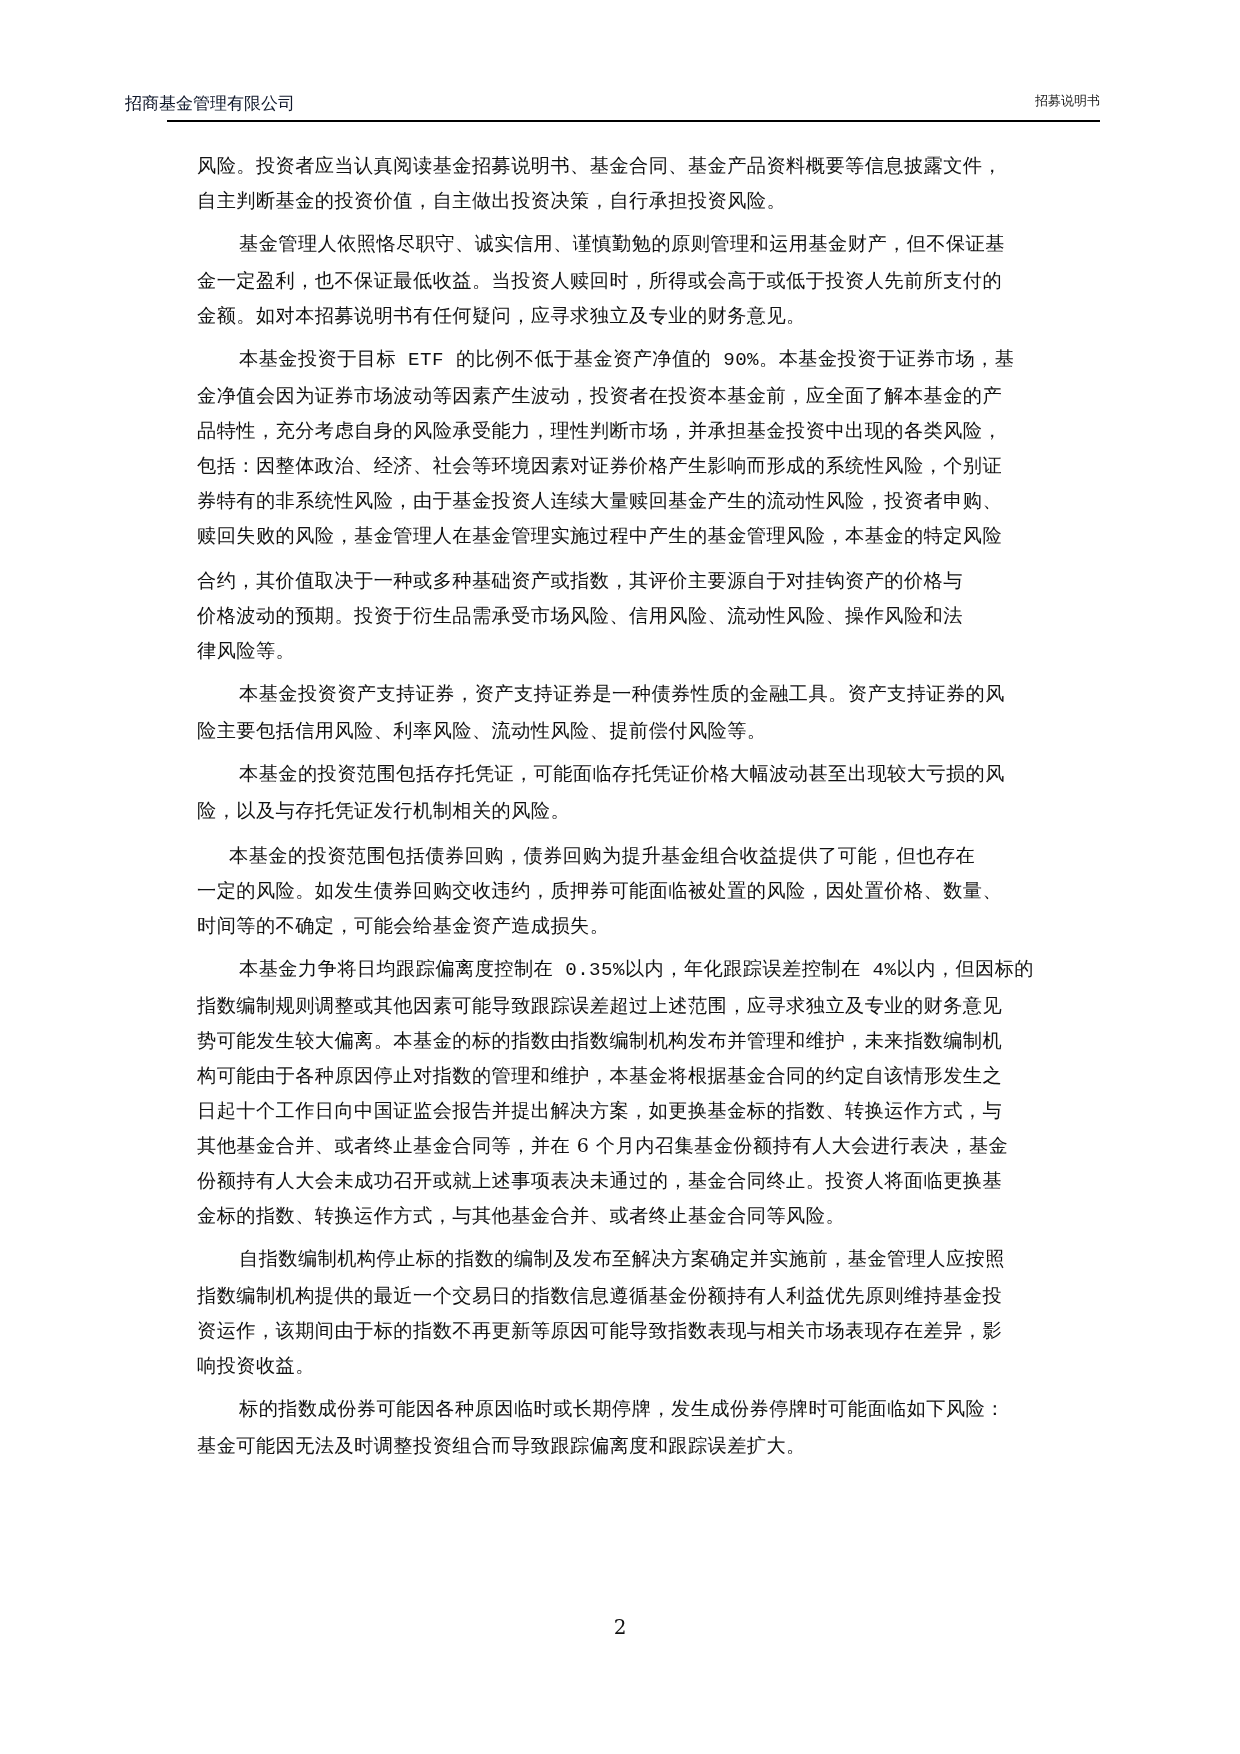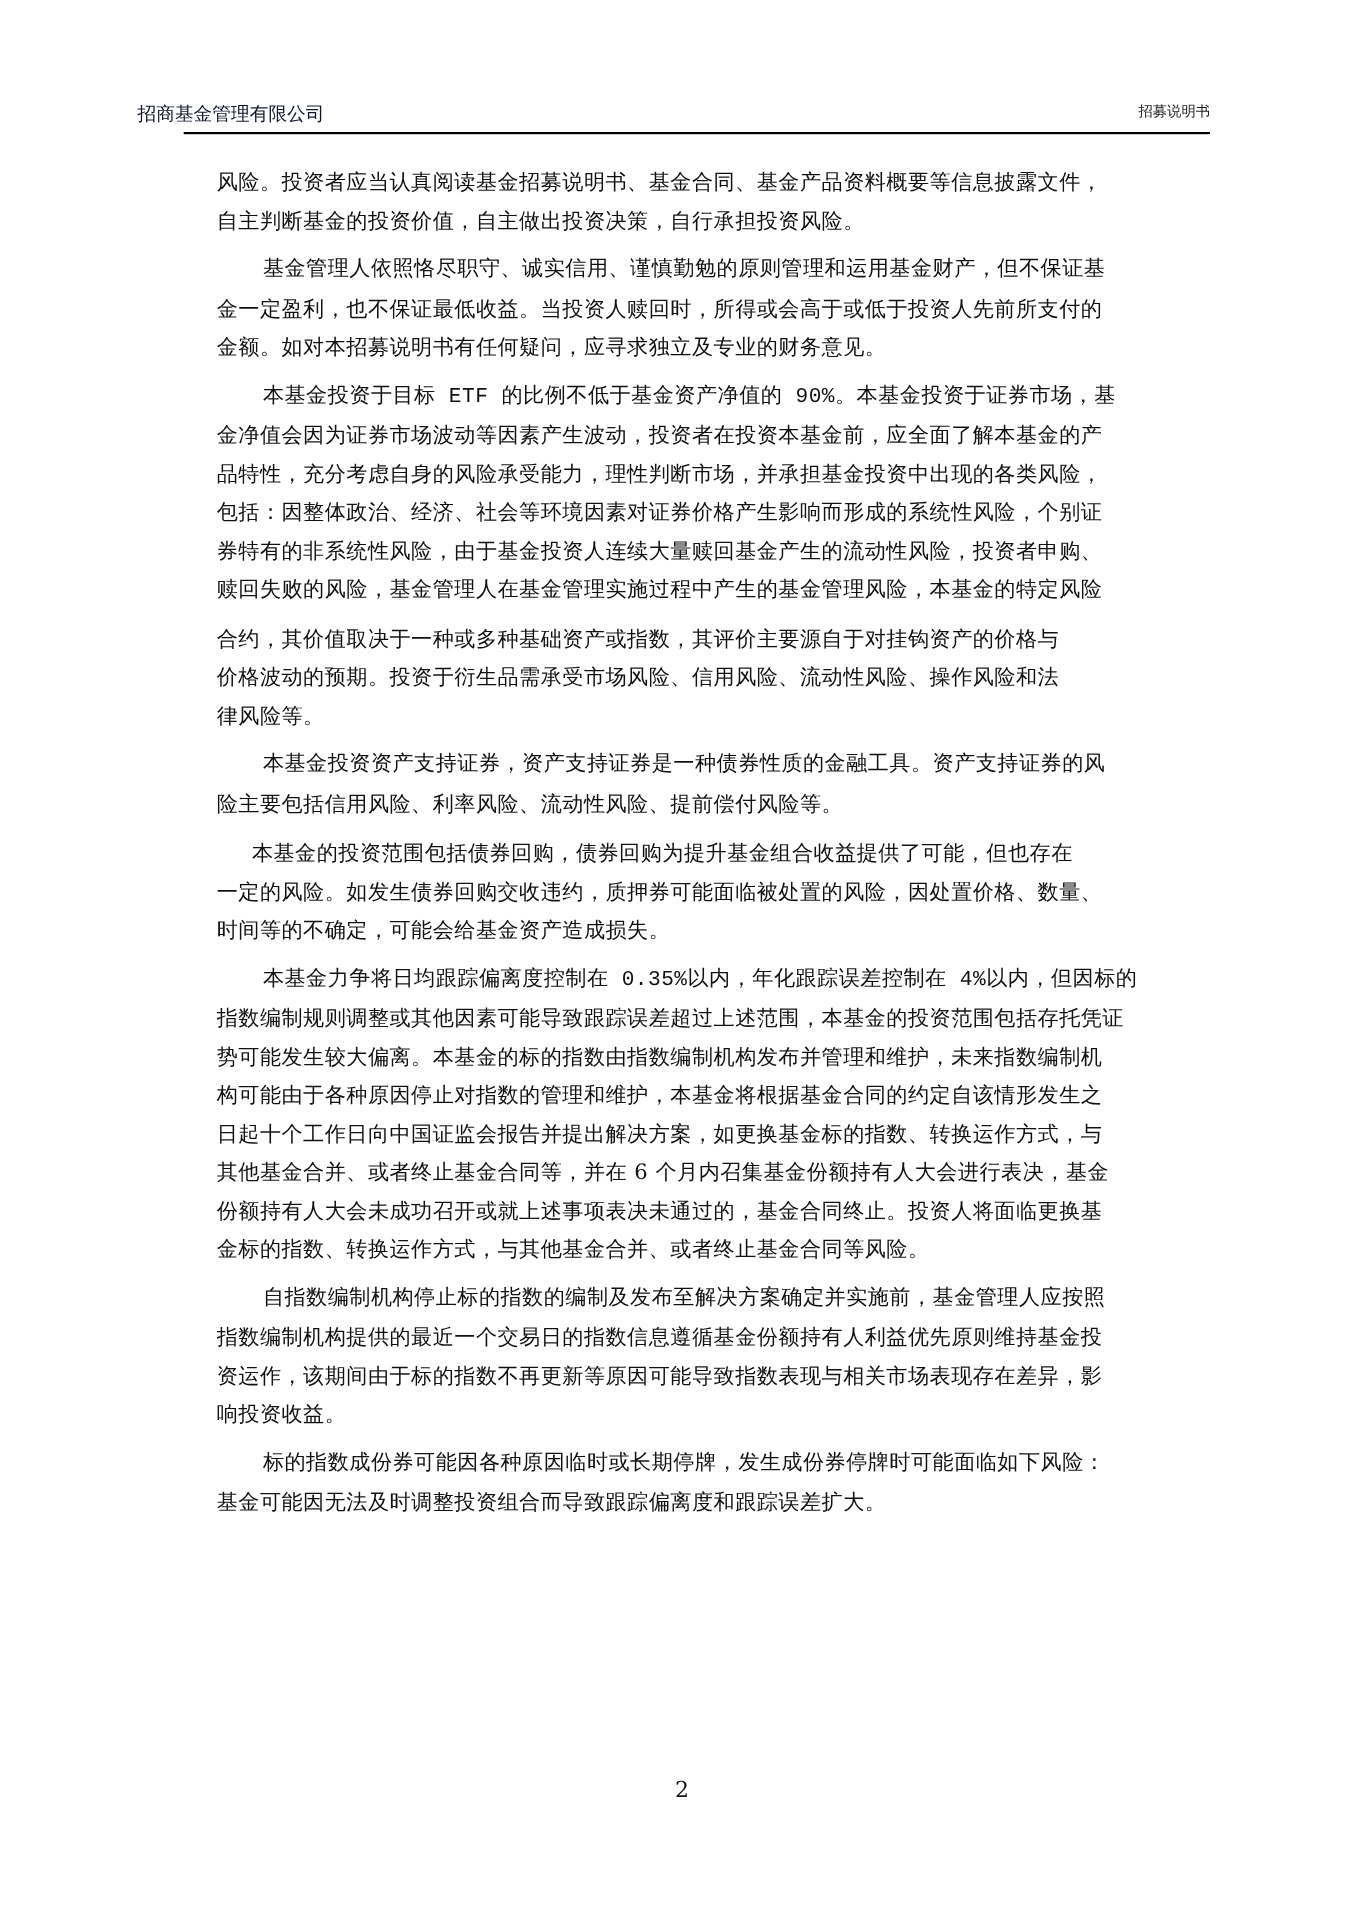--- a/index.html
+++ b/index.html
@@ -46,27 +46,31 @@
     <div class="para">
       <div class="line">合约，其价值取决于一种或多种基础资产或指数，其评价主要源自于对挂钩资产的价格与</div>
       <div class="line">价格波动的预期。投资于衍生品需承受市场风险、信用风险、流动性风险、操作风险和法</div>
       <div class="line">律风险等。</div>
     </div>
     <div class="para">
       <div class="line indent">本基金投资资产支持证券，资产支持证券是一种债券性质的金融工具。资产支持证券的风</div>
       <div class="line">险主要包括信用风险、利率风险、流动性风险、提前偿付风险等。</div>
     </div>
     <div class="para">
+      <div class="line indent">本基金的投资范围包括存托凭证，可能面临存托凭证价格大幅波动甚至出现较大亏损的风</div>
+      <div class="line">险，以及与存托凭证发行机制相关的风险。</div>
+    </div>
+    <div class="para">
       <div class="line indent-small">本基金的投资范围包括债券回购，债券回购为提升基金组合收益提供了可能，但也存在</div>
       <div class="line">一定的风险。如发生债券回购交收违约，质押券可能面临被处置的风险，因处置价格、数量、</div>
       <div class="line">时间等的不确定，可能会给基金资产造成损失。</div>
     </div>
     <div class="para">
       <div class="line indent">本基金力争将日均跟踪偏离度控制在 0.35%以内，年化跟踪误差控制在 4%以内，但因标的</div>
-      <div class="line">指数编制规则调整或其他因素可能导致跟踪误差超过上述范围，本基金的投资范围包括存托凭证</div>
+      <div class="line">指数编制规则调整或其他因素可能导致跟踪误差超过上述范围，应寻求独立及专业的财务意见</div>
       <div class="line">势可能发生较大偏离。本基金的标的指数由指数编制机构发布并管理和维护，未来指数编制机</div>
       <div class="line">构可能由于各种原因停止对指数的管理和维护，本基金将根据基金合同的约定自该情形发生之</div>
       <div class="line">日起十个工作日向中国证监会报告并提出解决方案，如更换基金标的指数、转换运作方式，与</div>
       <div class="line">其他基金合并、或者终止基金合同等，并在 6 个月内召集基金份额持有人大会进行表决，基金</div>
       <div class="line">份额持有人大会未成功召开或就上述事项表决未通过的，基金合同终止。投资人将面临更换基</div>
       <div class="line">金标的指数、转换运作方式，与其他基金合并、或者终止基金合同等风险。</div>
     </div>
     <div class="para">
       <div class="line indent">自指数编制机构停止标的指数的编制及发布至解决方案确定并实施前，基金管理人应按照</div>
       <div class="line">指数编制机构提供的最近一个交易日的指数信息遵循基金份额持有人利益优先原则维持基金投</div>

